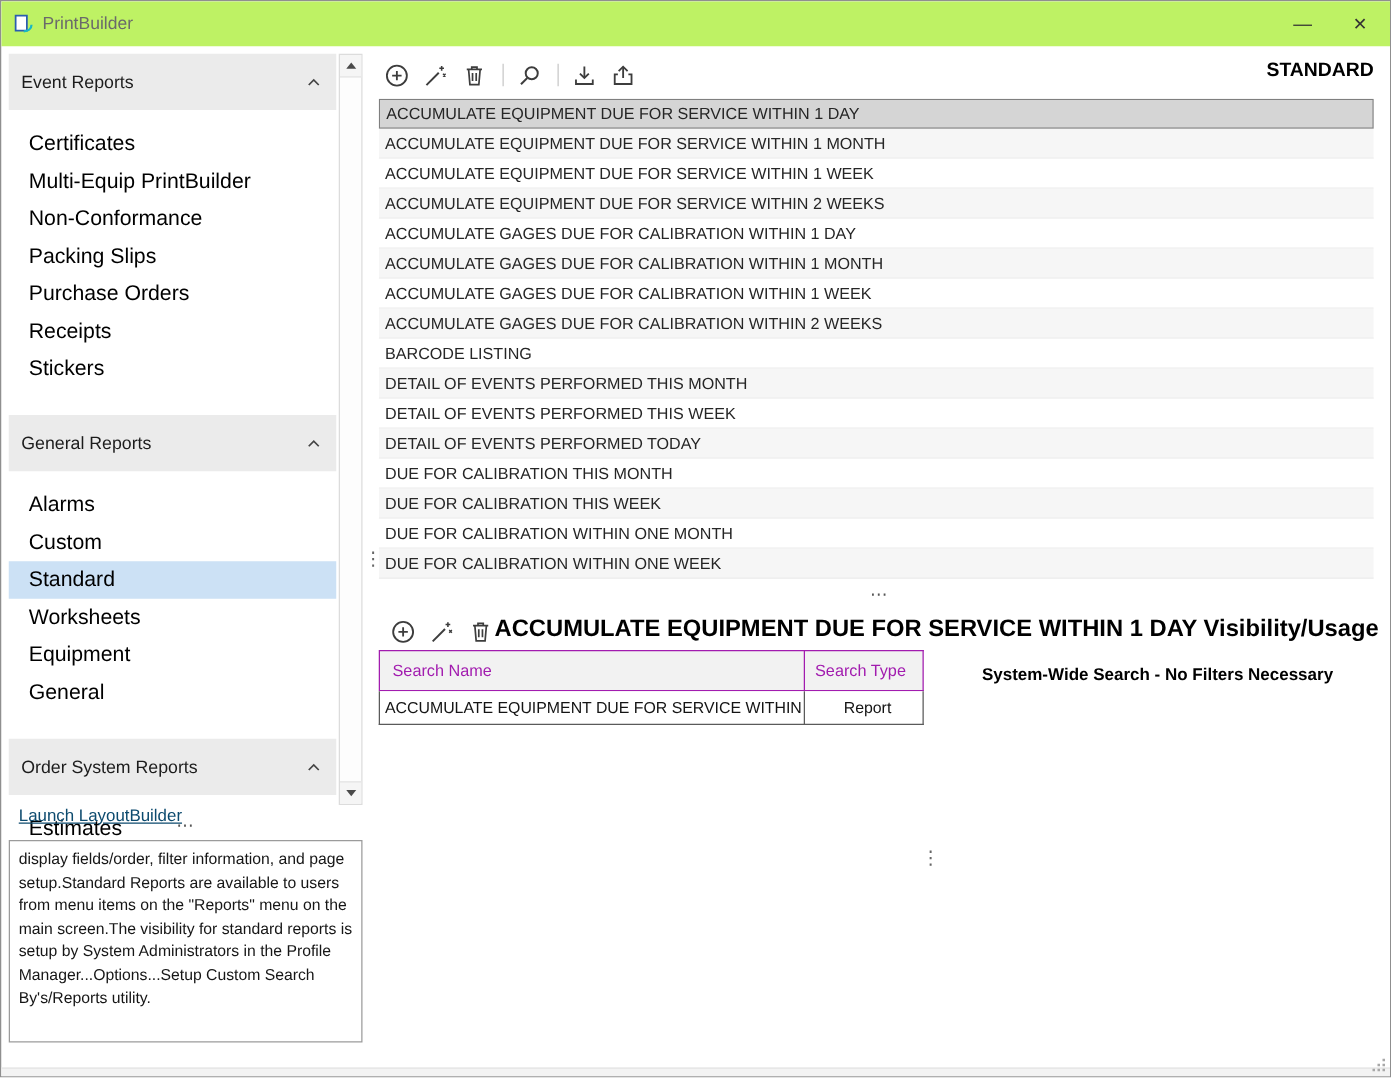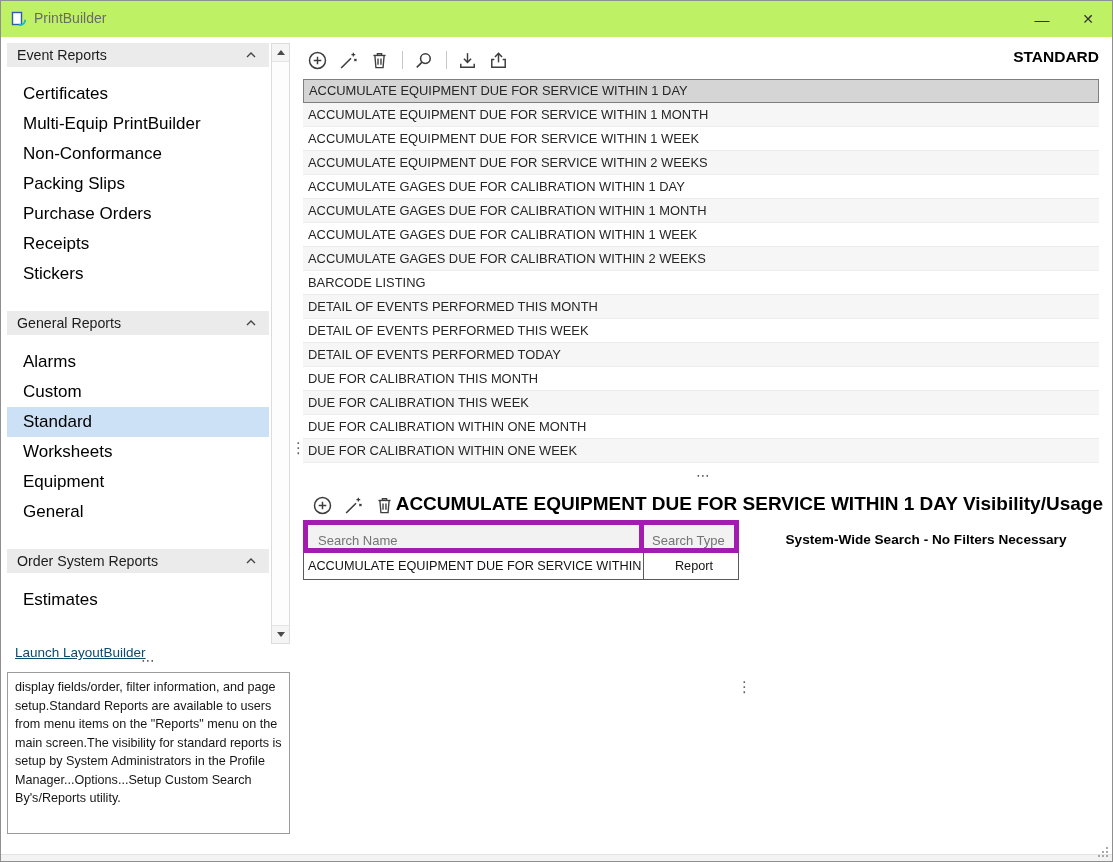--- a/index.html
+++ b/index.html
@@ -12,21 +12,21 @@
   .titlebar { position:absolute; left:0; top:0; right:0; height:36px; background:#bef264; }
   .app-icon { position:absolute; left:9px; top:9px; width:18px; height:18px; }
   .app-icon svg { width:100%; height:100%; }
   .title-text { position:absolute; left:33px; top:9px; font-size:14px; color:#6a6a6a; }
   .win-btn { position:absolute; top:0; width:46px; height:36px; display:flex; align-items:center; justify-content:center; font-size:15px; color:#333; }
   .win-btn.min { right:47px; }
   .win-btn.close { right:1px; font-size:14px; }
 
   
   .sidebar { position:absolute; left:6px; top:42px; width:262px; }
-  .section-header { height:24px; background:#ebebeb; display:flex; align-items:center; padding:0 10px; font-size:14.2px; color:#1c1c1c; margin:22px 0 12px;gap:12px; }
+  .section-header { height:45px; background:#ebebeb; display:flex; align-items:center; padding:0 10px; font-size:14.2px; color:#1c1c1c; margin:22px 0 12px;gap:12px; }
   .section-header:first-child { margin-top:0; }
   .section-label { flex:1; }
   .chev { width:16px; height:16px; display:inline-flex; }
   .chev svg { width:100%; height:100%; }
   .side-item { height:30px; line-height:30px; padding-left:16px; font-size:17px; color:#000000; }
   .side-item.selected { background:#cce1f5; }
 
   .launch-link { position:absolute; left:14px; top:644px; font-size:13.5px; color:#0c4a6e; text-decoration:underline; }
 
   .h-splitter { position:absolute; text-align:center; color:#555; font-size:14px; line-height:10px; height:12px; letter-spacing:1px; }
@@ -60,21 +60,21 @@
   
   .report-list { position:absolute; left:302px; top:78px; width:796px; height:395px; overflow:hidden; }
   .report-row { height:24px; line-height:23px; padding-left:5px; font-size:12.9px; color:#262626; background:#fff; border-bottom:1px solid #ececec; white-space:nowrap; overflow:hidden; }
   .report-row:nth-child(even) { background:#f6f6f6; }
   .report-row.selected { background:#d5d5d5; border:1px solid #7f7f7f; line-height:22px; }
 
   
   .detail-title { position:absolute; right:9px; top:492px; font-size:19px; font-weight:700; color:#000; white-space:nowrap; }
   .search-table { position:absolute; left:302px; top:519px; }
   .thead, .tr { display:flex; }
-  .th { height:33px; line-height:32px; background:#f2f2f2; border:5px solid #a21caf; font-size:13px; color:#737373; white-space:nowrap; overflow:hidden; }
+  .th { height:33px; line-height:32px; background:#f2f2f2; border:1px solid #a21caf; font-size:13px; color:#a21caf; white-space:nowrap; overflow:hidden; }
   .th.col0 { width:341px; padding-left:10px; }
   .th.col1 { width:95px; padding-left:8px; border-left:none; }
   .td { height:27px; line-height:26px; background:#fff; font-size:12.7px; color:#141414; white-space:nowrap; overflow:hidden; }
   .td.col0 { width:341px; padding-left:4px; border:1px solid #5a5a5a; border-top:none; }
   .td.col1 { width:95px; padding-left:6px; border:1px solid #5a5a5a; border-top:none; border-left:none;text-align:center; }
 
   .detail-note { position:absolute; left:745px; top:531px; width:360px; text-align:center; font-weight:700; font-size:13.6px; color:#000; }
 
   
   .bottom-strip { position:absolute; left:0; right:0; bottom:0; height:7px; background:#f3f3f3; border-top:1px solid #e3e3e3; }

